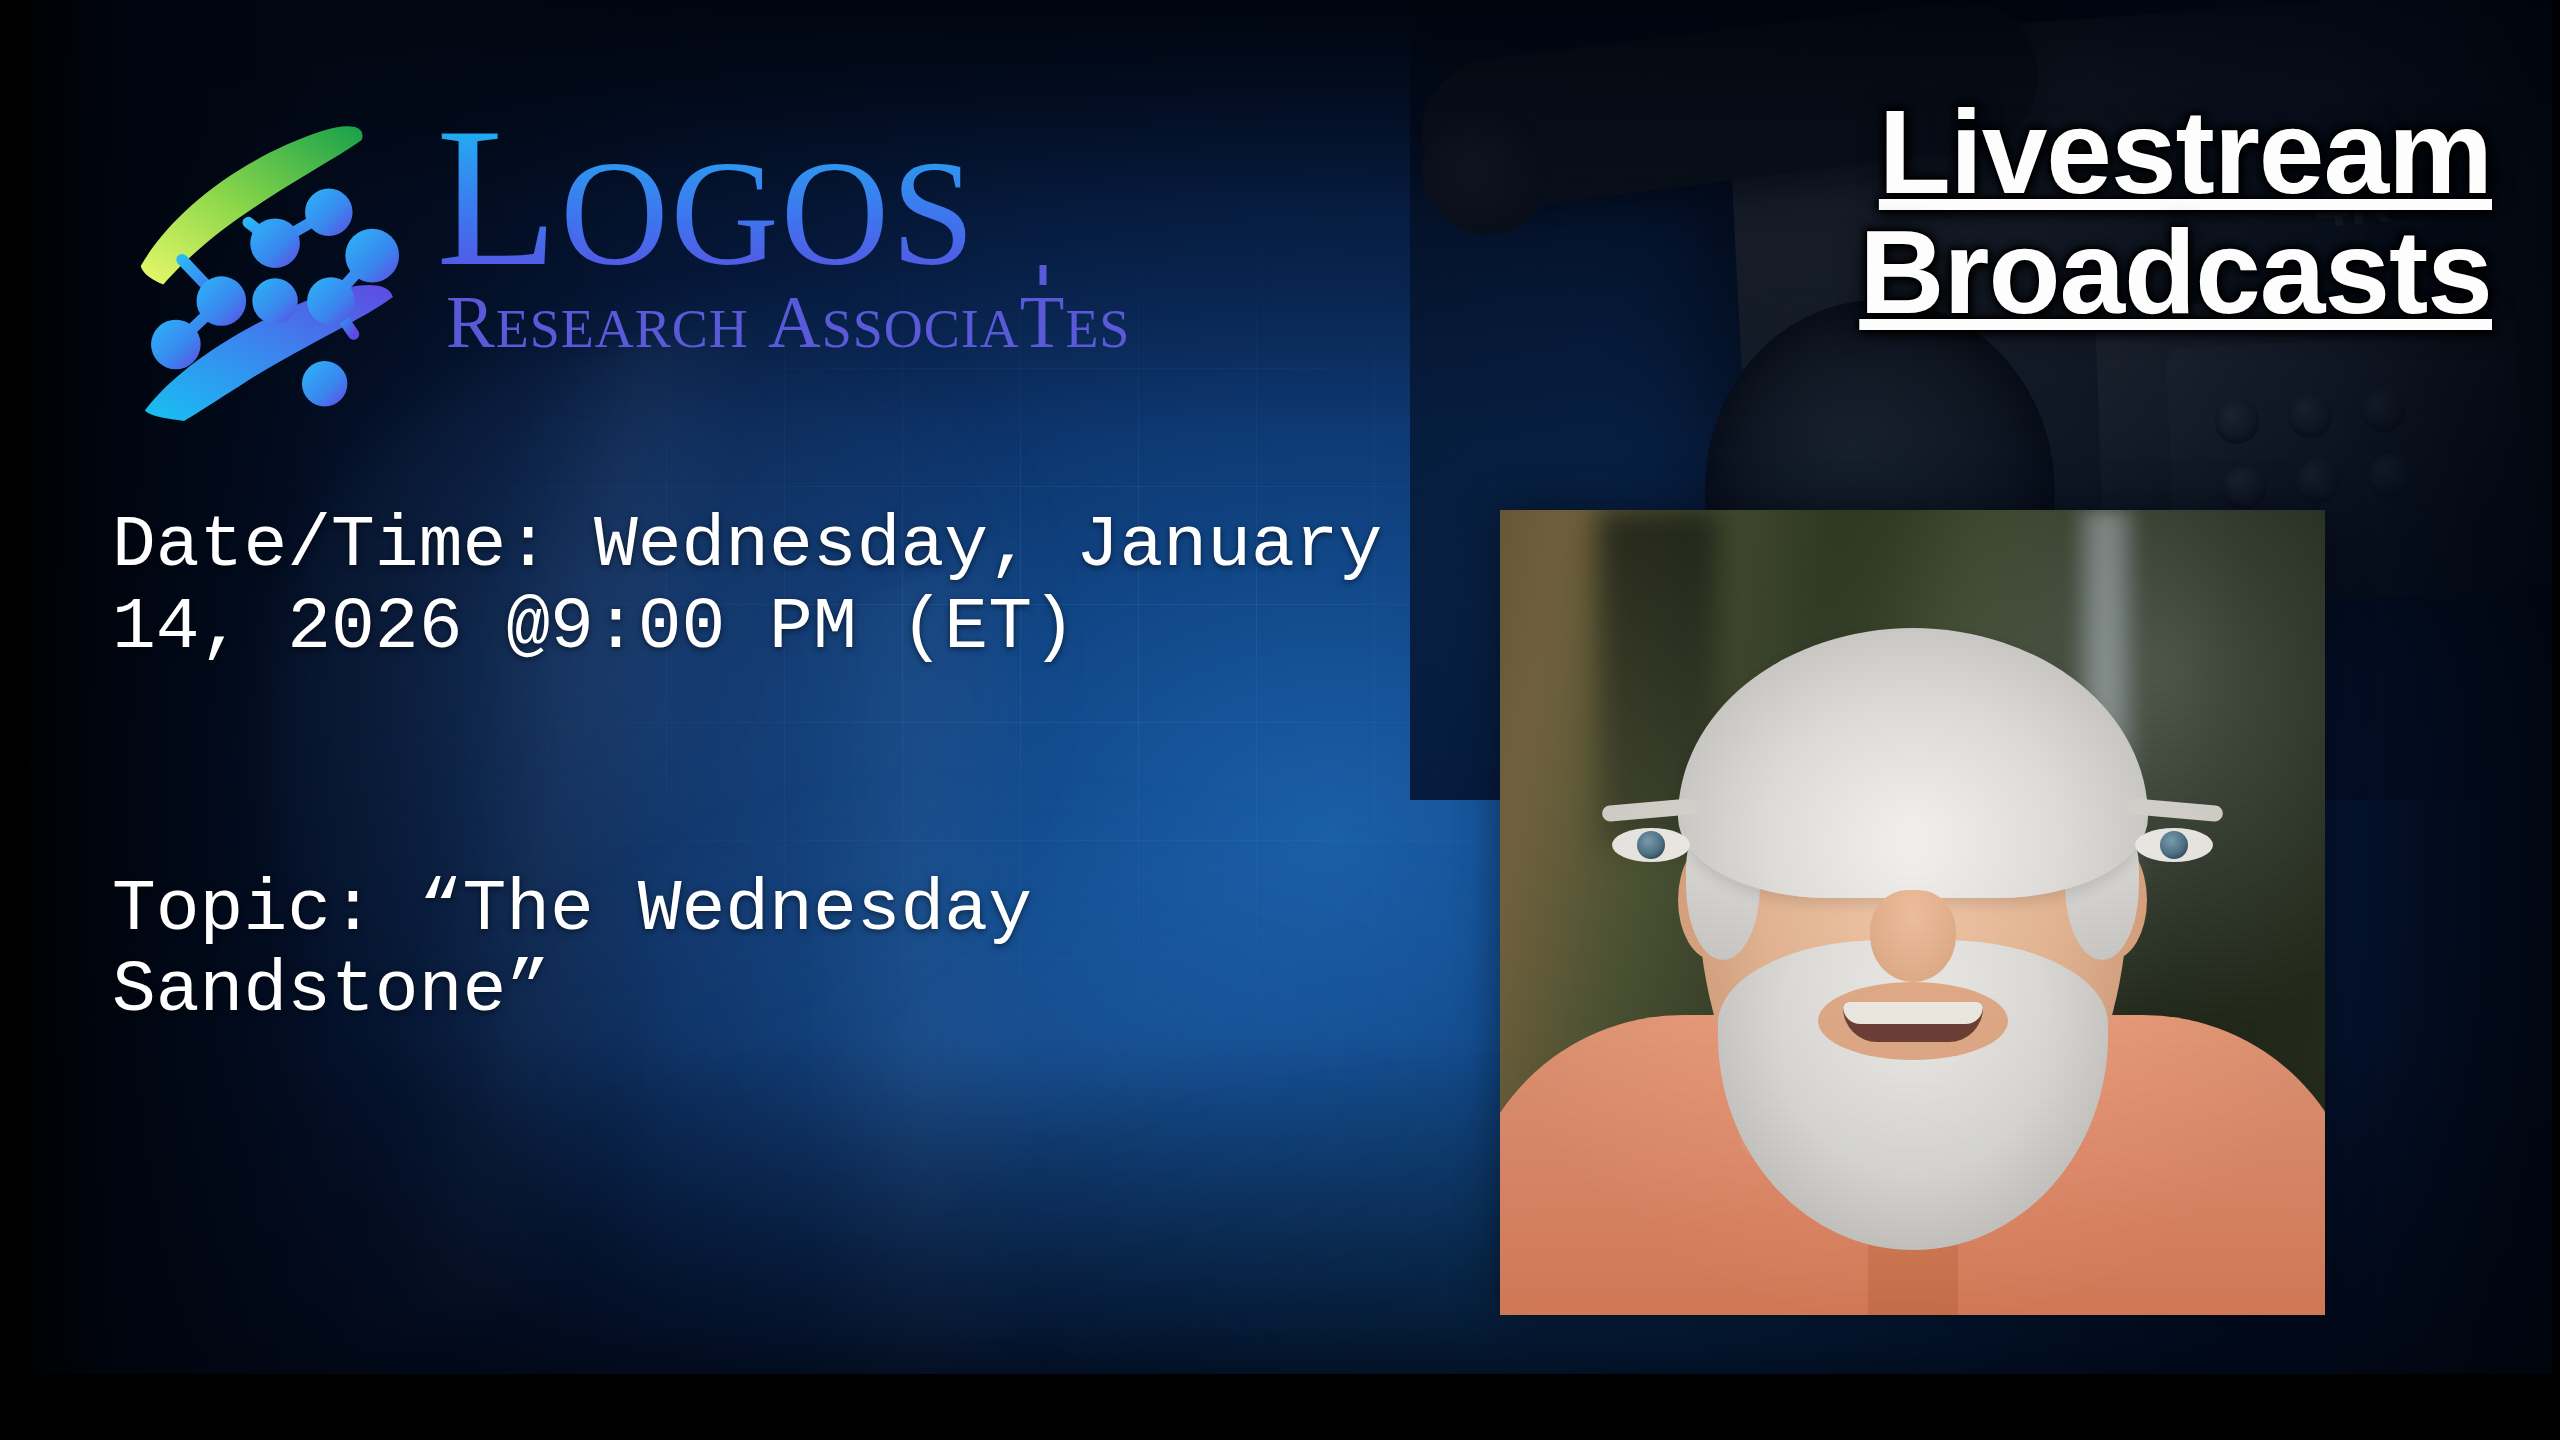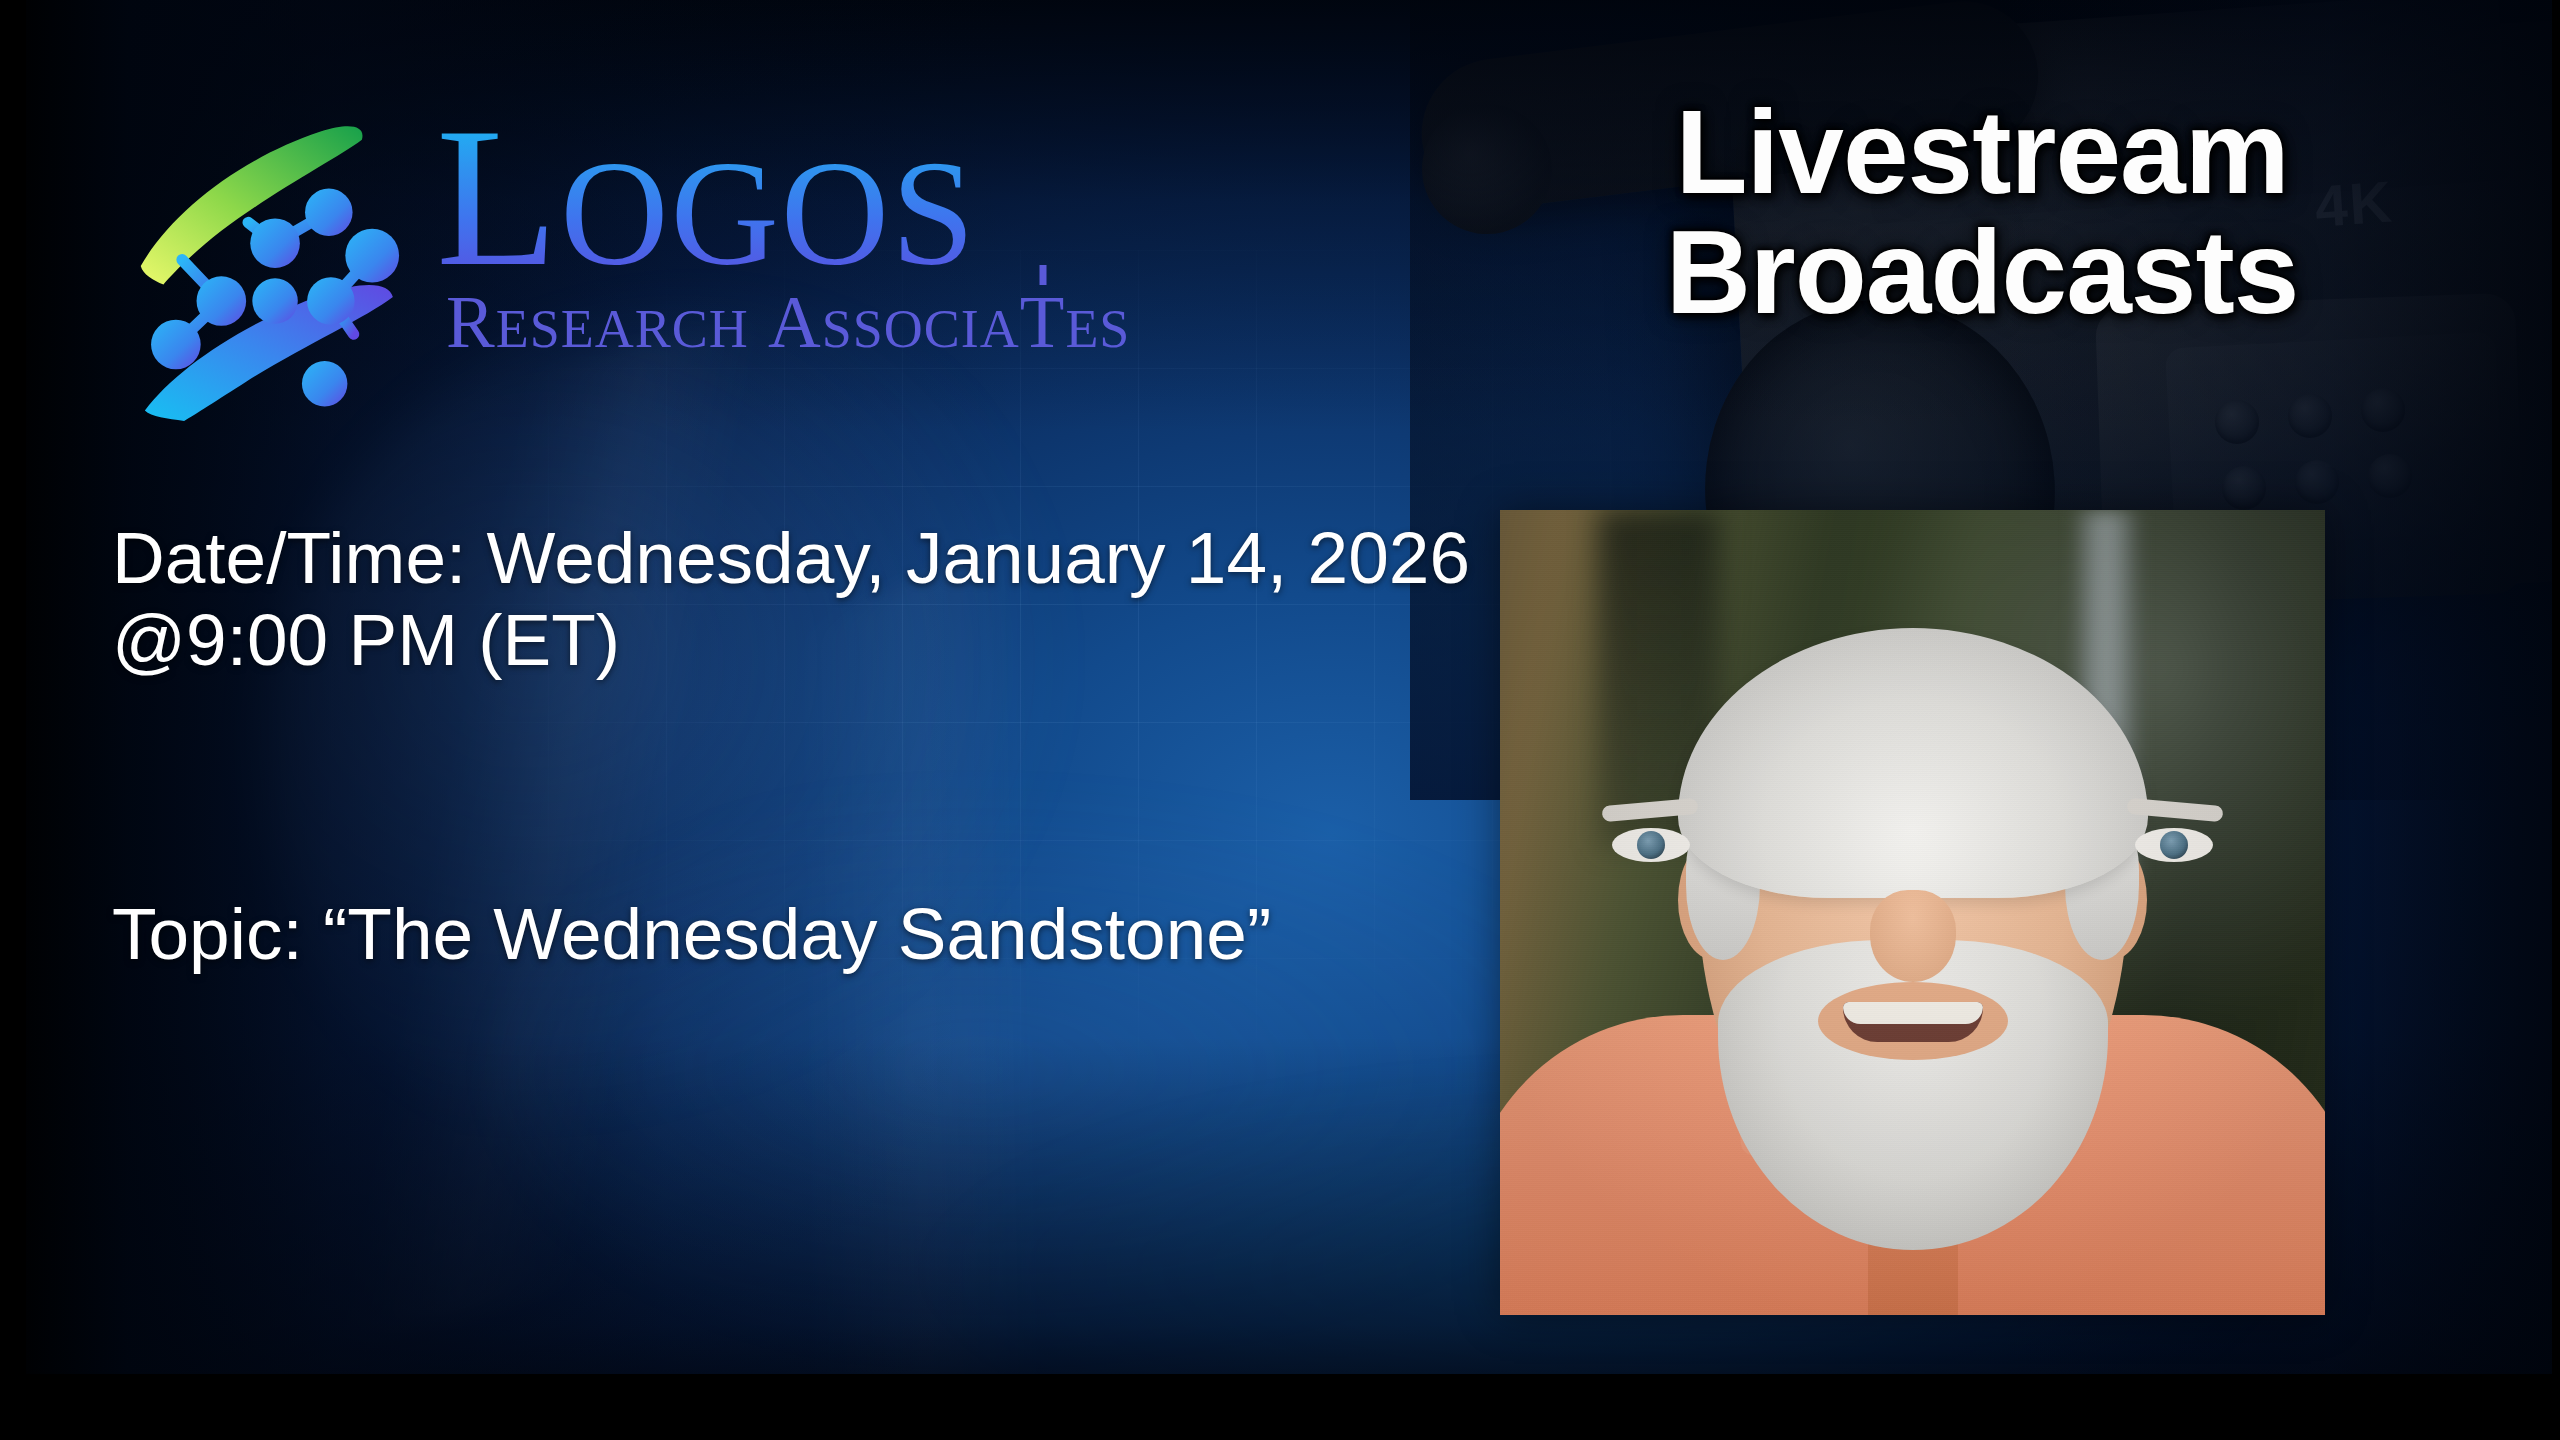--- a/index.html
+++ b/index.html
@@ -186,46 +186,47 @@
     width: 7px; height: 20px;
     background: #5a5ad8;
     transform: translateX(-50%);
   }
 
   
   .headline {
     position: absolute;
     left: 1472px; top: 92px;
     width: 1020px;
-    text-align: center;
+    text-align: right;
     font-size: 118px;
     font-weight: bold;
     line-height: 1.02;
     color: #fdfdfd;
     text-shadow:
       0 0 2px #000, 0 0 6px rgba(0,0,0,.95),
       3px 4px 10px rgba(0,0,0,.95),
       -2px -2px 6px rgba(0,0,0,.8),
       0 0 26px rgba(0,0,0,.7);
     letter-spacing: -1px;
+    text-decoration: underline;
   }
   .headline .l2 { display: block; }
 
   
   .body-text {
     position: absolute;
     left: 112px; top: 505px;
     width: 1400px;
     color: #fff;
     font-size: 73px;
     line-height: 1.12;
     font-weight: 400;
     text-shadow: 0 2px 6px rgba(0,0,0,.55);
   }
-  .body-text .para { margin: 12px 0 0 0; }
+  .body-text .para { margin: 0 0 0 0; font-family: Liberation Mono, monospace; }
   .body-text .gap { height: 104px; }
   .body-text .gap-sm { height: 96px; }
 
   
   .photo-frame {
     position: absolute;
     left: 1500px; top: 510px;
     width: 825px; height: 805px;
     background: #9aa3ad;
     box-shadow: 0 0 40px rgba(0,0,0,.45);

